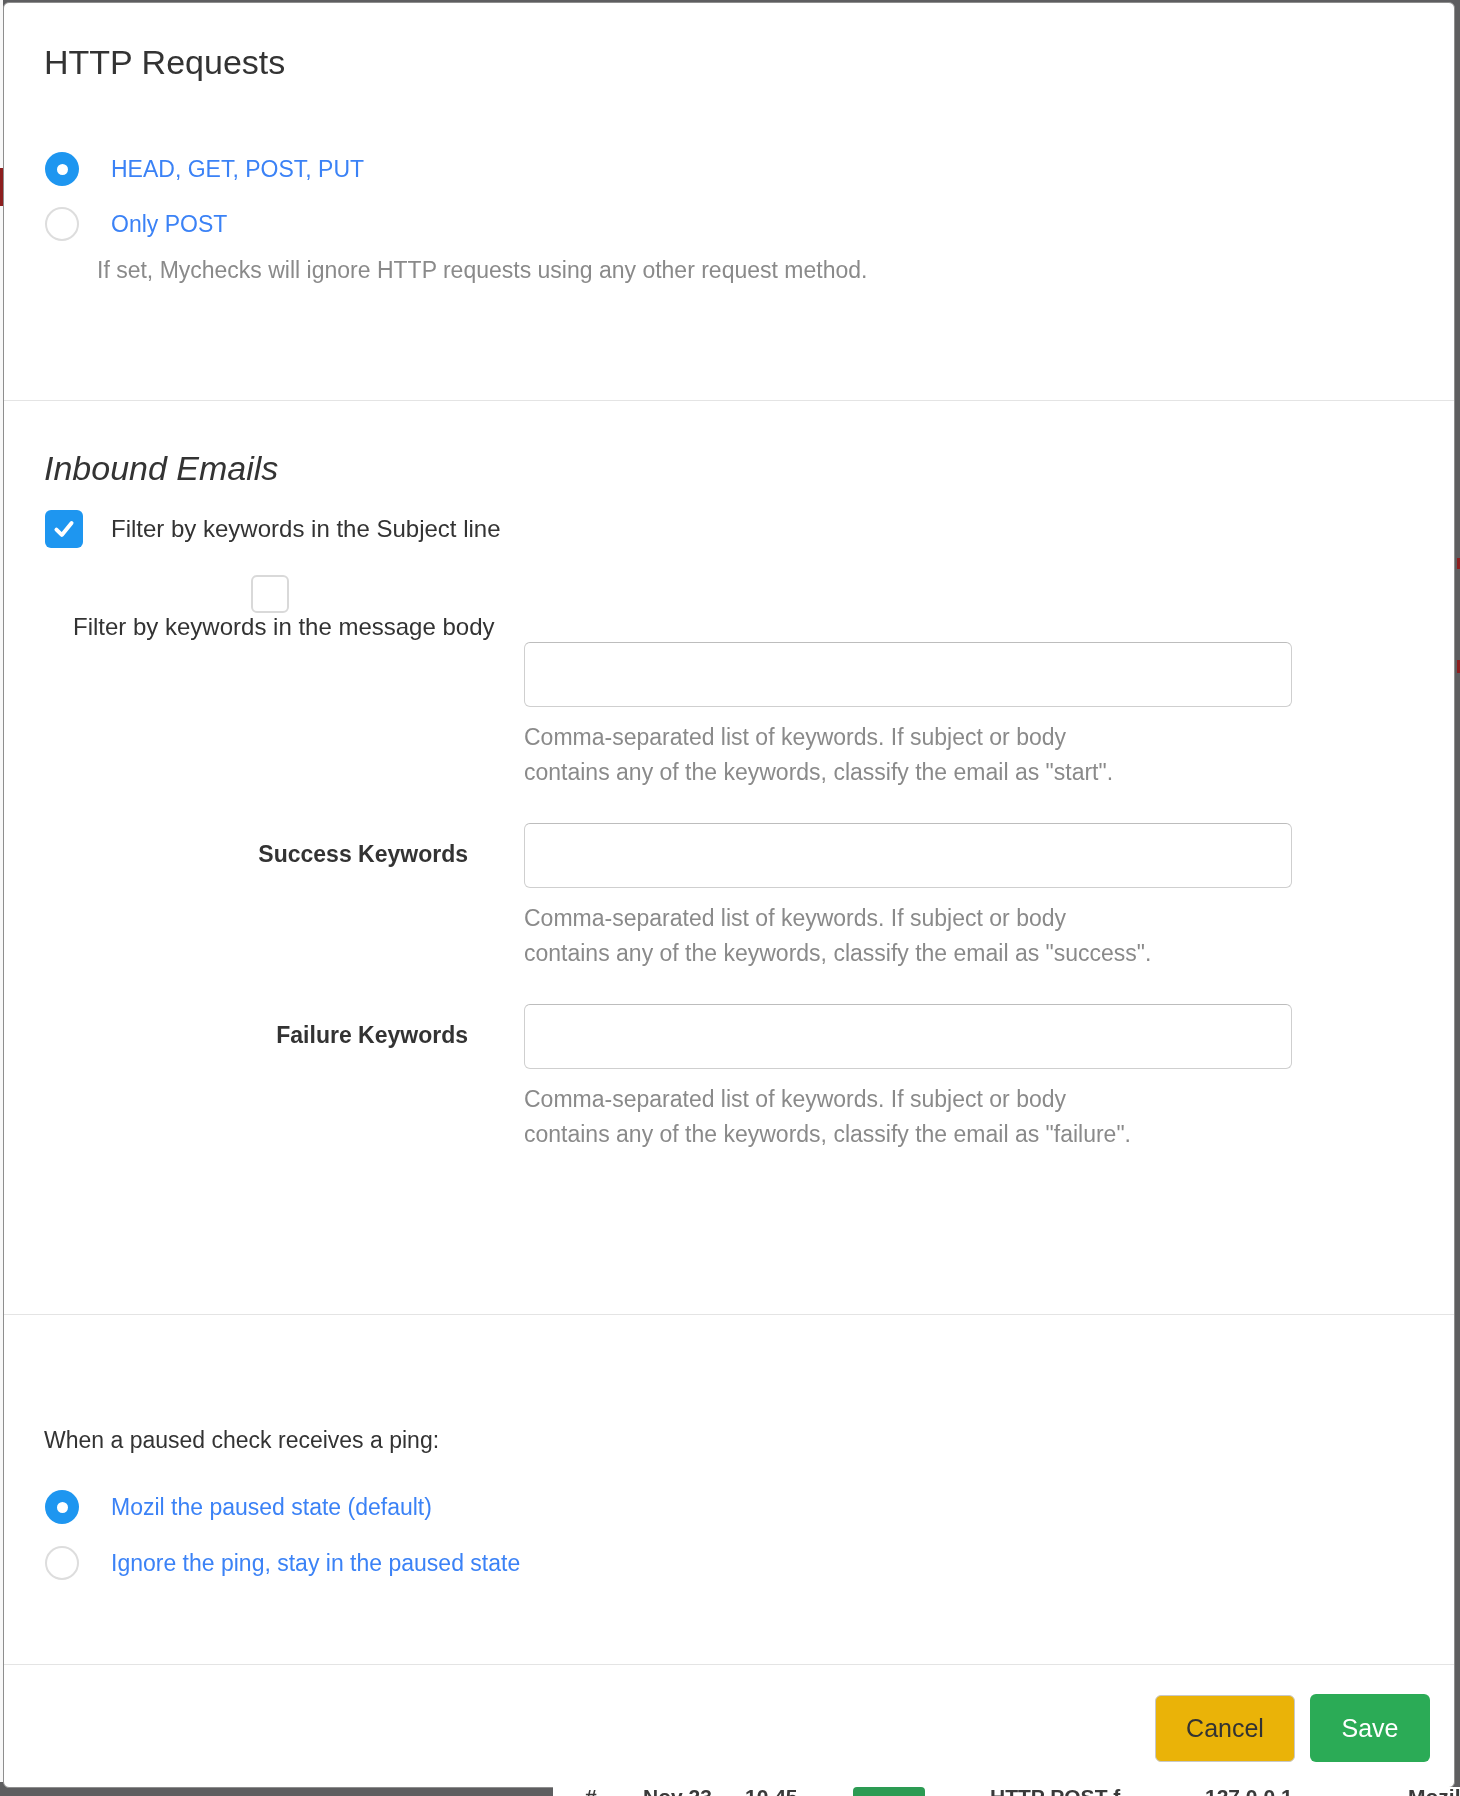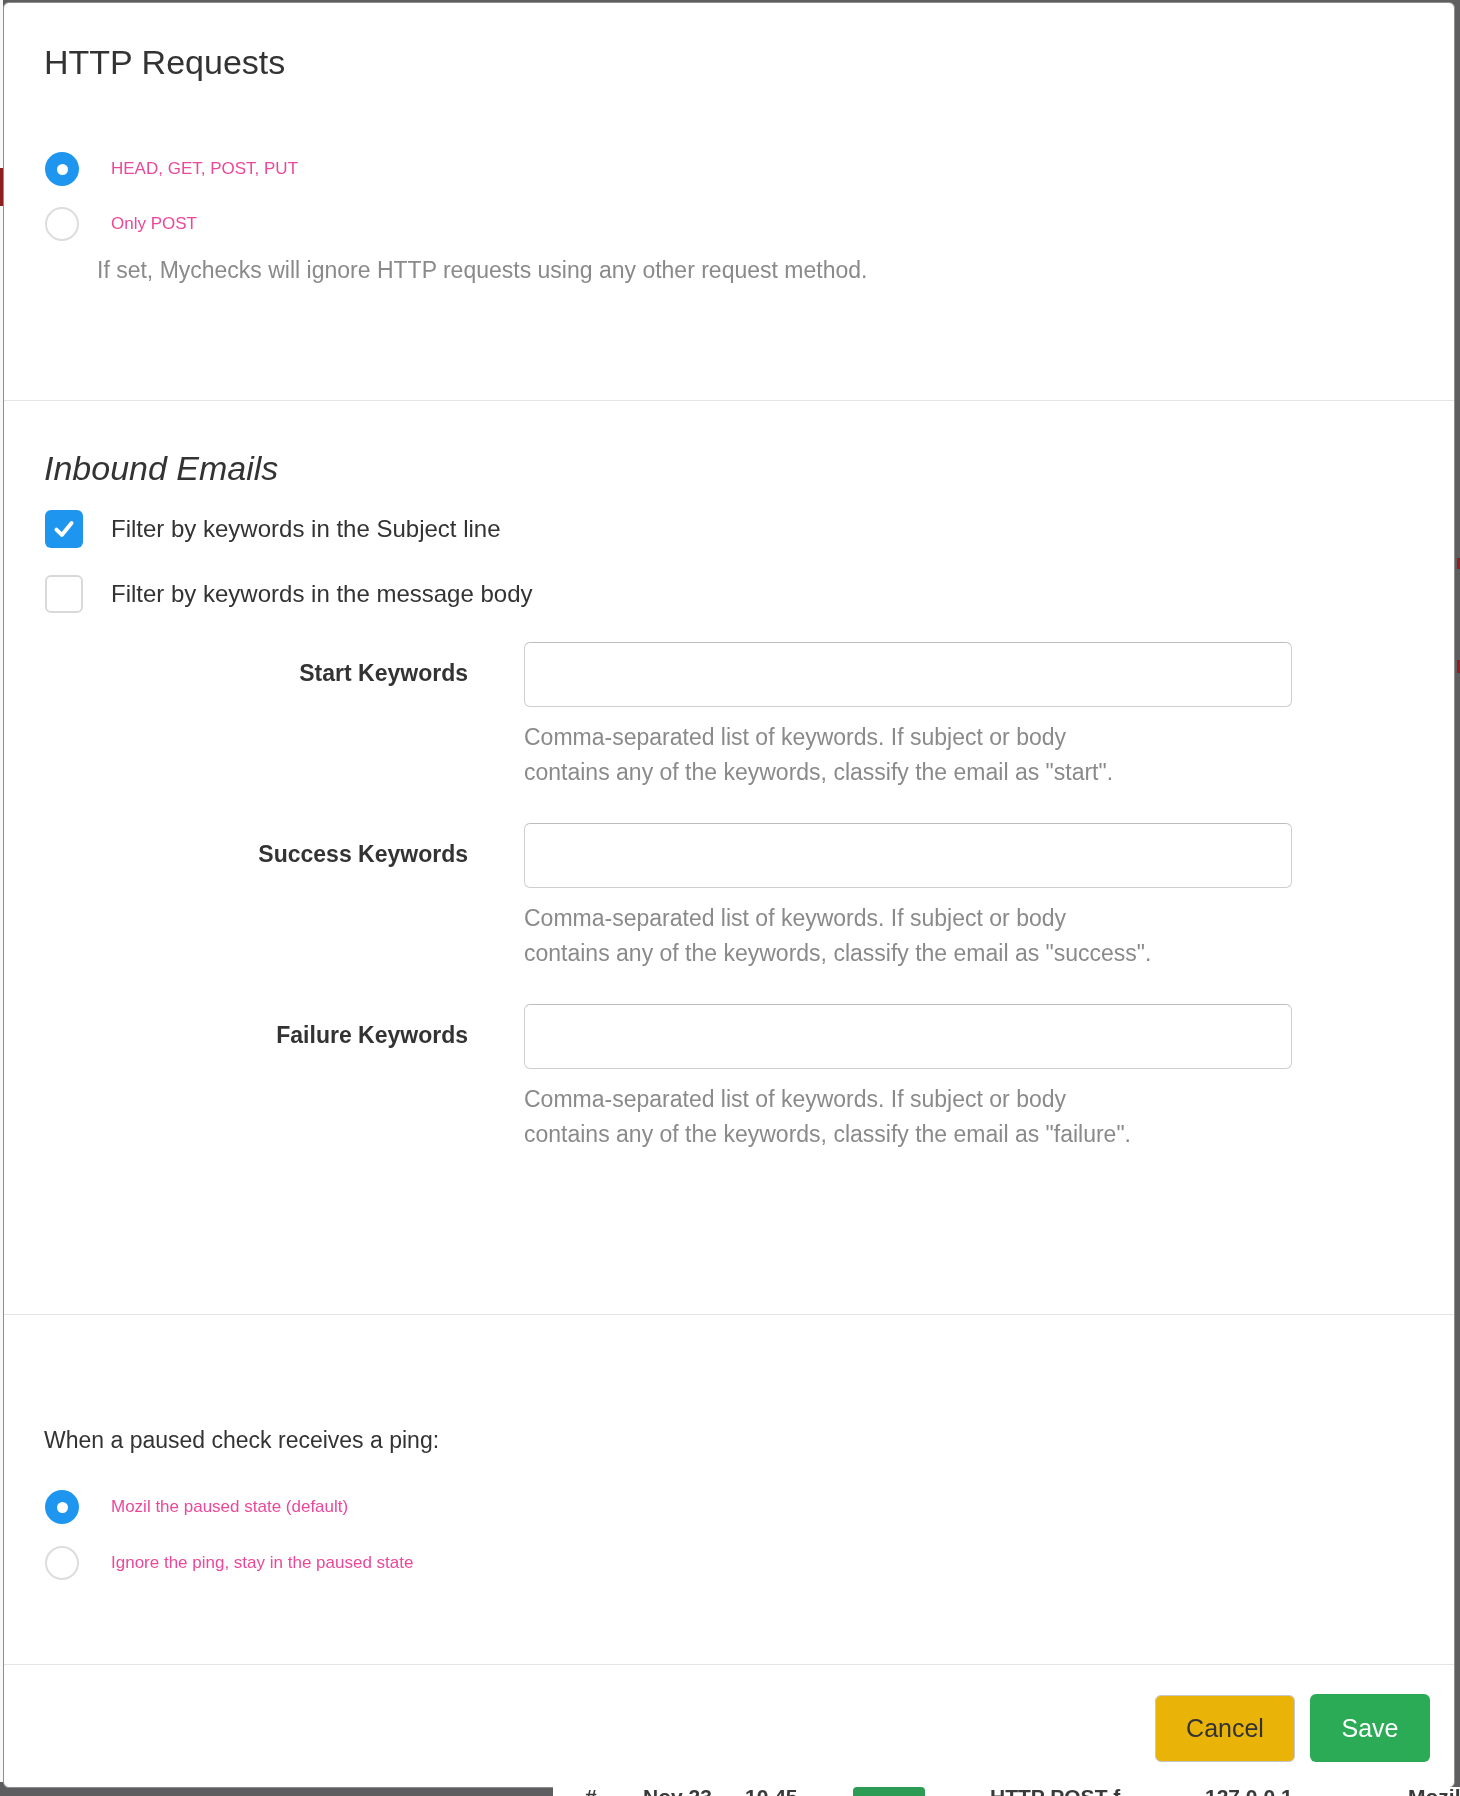--- a/index.html
+++ b/index.html
@@ -27,21 +27,21 @@
   .radio.checked{background:#1e96f0;border:none;}
   .radio.checked::after{
     content:"";position:absolute;left:50%;top:50%;width:11px;height:11px;margin:-5.5px 0 0 -5.5px;
     border-radius:50%;background:#fff;
   }
   .checkbox{
     width:38px;height:38px;border-radius:6px;box-sizing:border-box;flex:0 0 auto;
     background:#fff;border:2px solid #d9d9d9;display:flex;align-items:center;justify-content:center;
   }
   .checkbox.checked{background:#1e96f0;border:none;}
-  .opt-label{margin-left:32px;font-size:17px;color:#ec4899;white-space:nowrap;}
+  .opt-label{margin-left:32px;font-size:23px;color:#3b82f6;white-space:nowrap;}
   .cb-label{margin-left:28px;font-size:24px;color:#333;white-space:nowrap;}
   .field-label{
     position:absolute;left:0;width:464px;text-align:right;
     font-size:23px;font-weight:700;color:#333;white-space:nowrap;
   }
   .text-input{
     position:absolute;left:520px;width:768px;height:65px;box-sizing:border-box;
     border:1px solid #cfcfcf;border-top-color:#bdbdbd;border-radius:6px;background:#fff;
     font-family:"Liberation Sans", sans-serif;font-size:23px;color:#333;padding:0 14px;outline:none;
   }
@@ -84,26 +84,25 @@
   <div class="abs h-title" style="left:40px;top:444px;font-style:italic;">Inbound Emails</div>
 
   <div class="opt-row" style="left:41px;top:507px;">
     <span class="checkbox checked">
       <svg width="26" height="26" viewBox="0 0 24 24">
         <polyline points="5,12.5 10,17.5 19,6.5" fill="none" stroke="#ffffff" stroke-width="3.6" stroke-linecap="round" stroke-linejoin="round"></polyline>
       </svg>
     </span>
     <span class="cb-label">Filter by keywords in the Subject line</span>
   </div>
-  <div class="opt-row" style="left:41px;top:572px;">
+  <div class="opt-row" style="left:41px;top:572px;flex-direction:column;">
     <span class="checkbox"></span>
     <span class="cb-label">Filter by keywords in the message body</span>
   </div>
 
-  <div class="field-label" style="top:657px;">Start Keywords</div>
   <input type="text" class="text-input" style="top: 639px;" value="">
   <div class="abs" style="left:520px;top:717px;">
     <div class="help-text">Comma-separated list of keywords. If subject or body</div>
     <div class="help-text">contains any of the keywords, classify the email as "start".</div>
   </div>
 
   <div class="field-label" style="top:838px;">Success Keywords</div>
   <input type="text" class="text-input" style="top: 820px;" value="">
   <div class="abs" style="left:520px;top:898px;">
     <div class="help-text">Comma-separated list of keywords. If subject or body</div>

